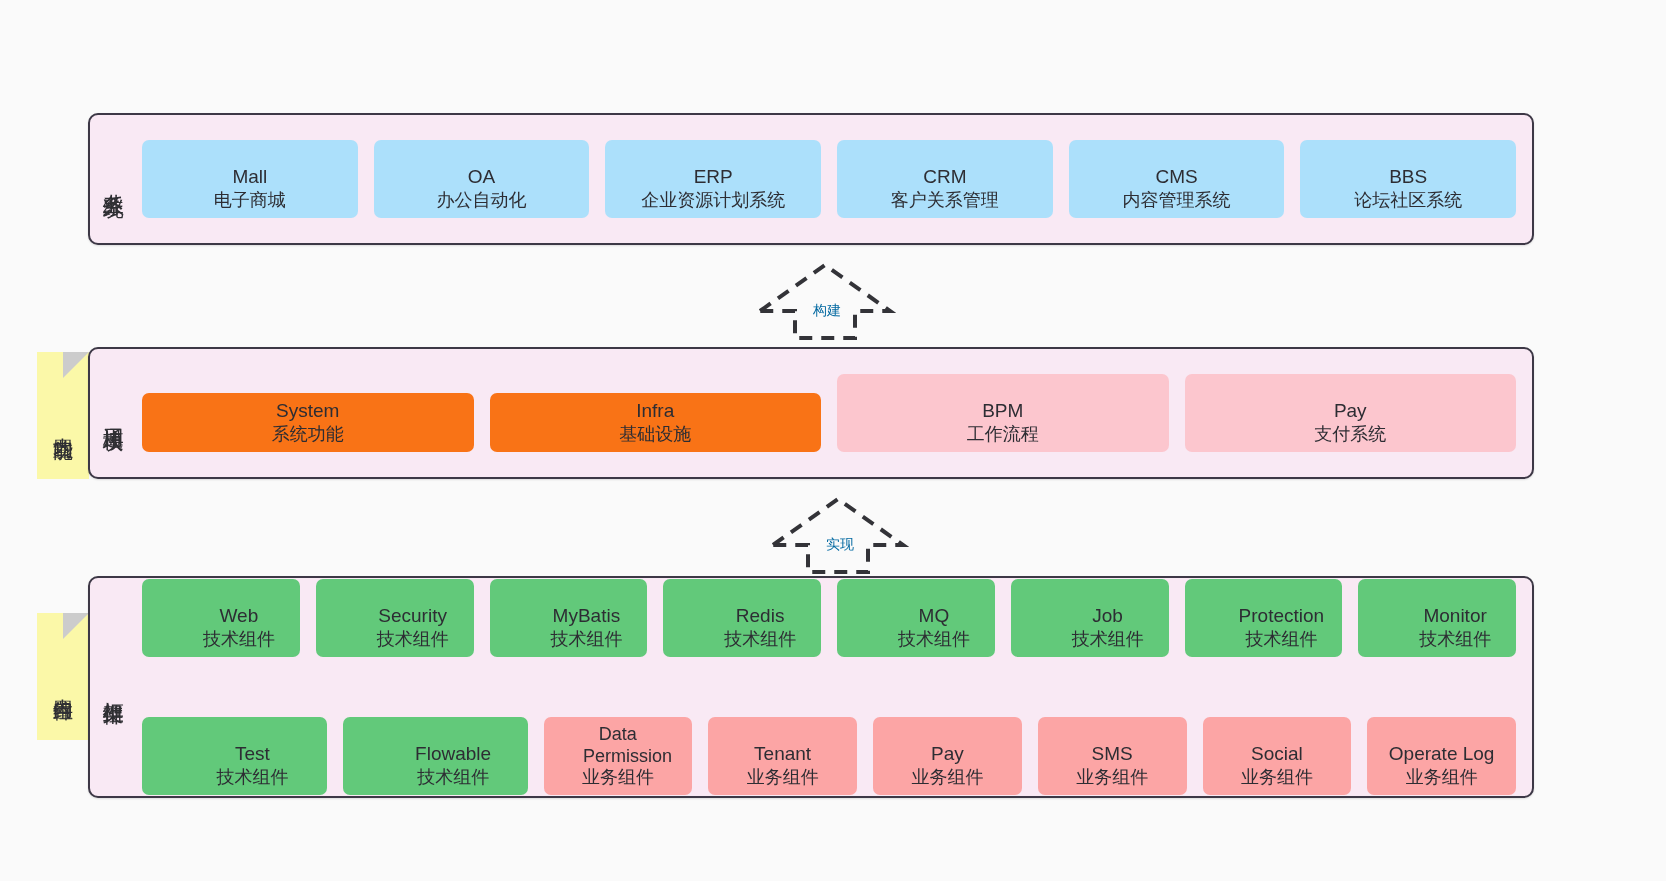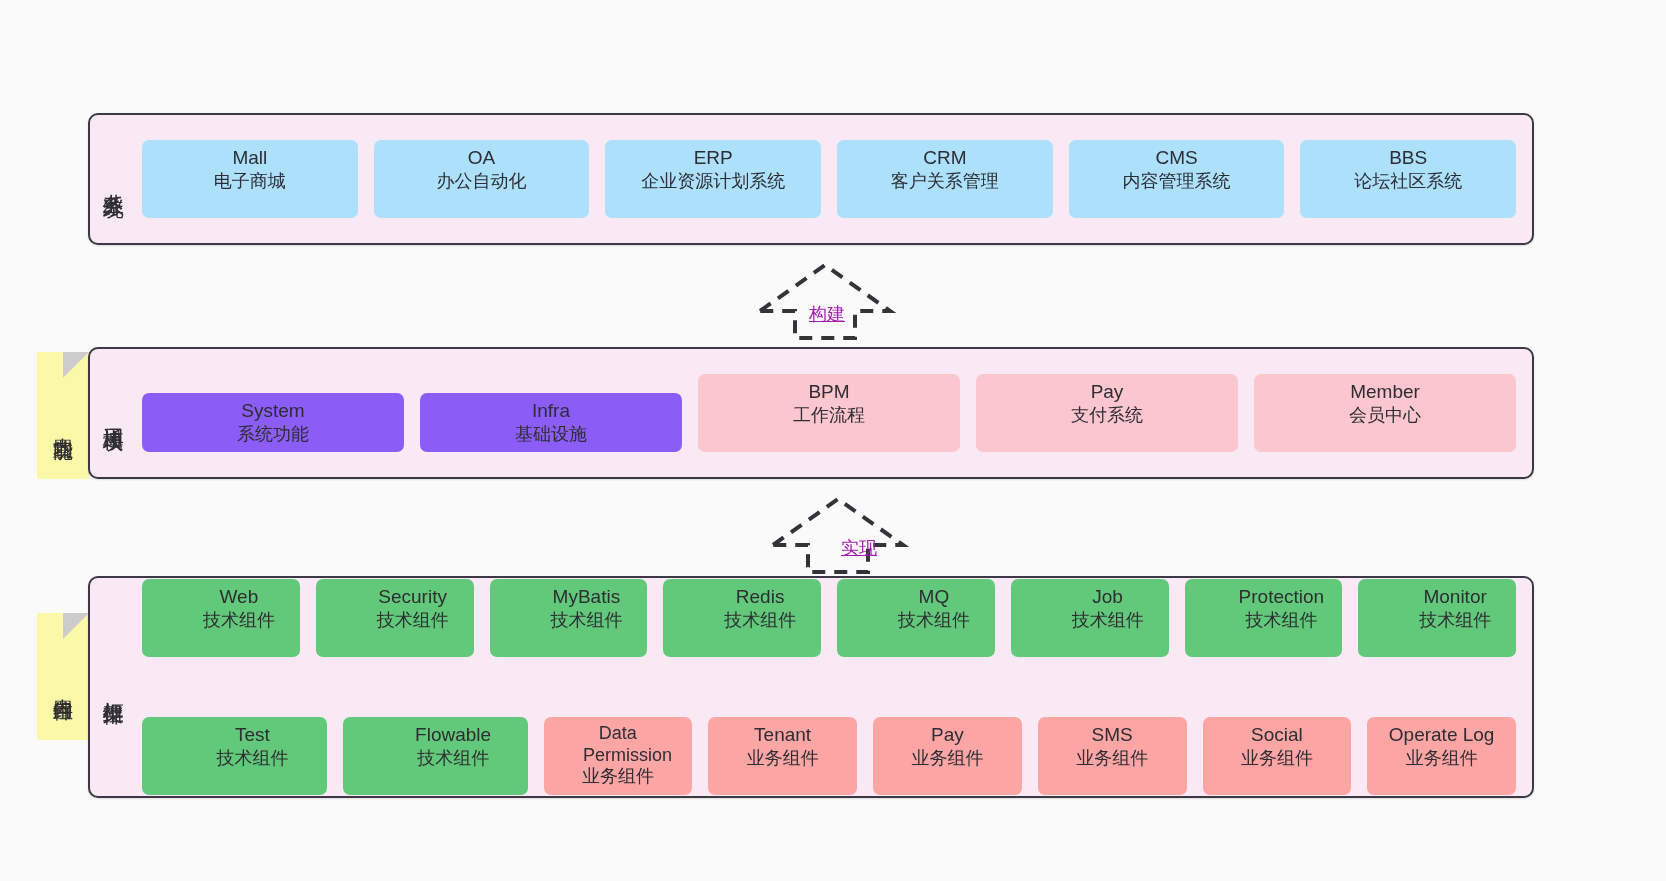--- a/index.html
+++ b/index.html
@@ -57,33 +57,33 @@
   .row {
     display: flex;
     gap: 16px;
   }
   .cell {
     flex: 1 1 0;
     border-radius: 7px;
     display: flex;
     flex-direction: column;
     align-items: center;
-    justify-content: flex-start;
+    justify-content: flex-end;
     text-align: center;
     color: #2d2d33;
     font-size: 19px;
     line-height: 1.28;
     padding: 6px 4px;
     box-sizing: border-box;
   }
   .cell .sub { font-size: 18px; }
 
   
   .c-blue        { background: #ace0fb; }
-  .c-red         { background: #8b5cf6; margin-top: 19px; }
+  .c-red         { background: #f97316; margin-top: 19px; }
   .c-pink        { background: #fcc6ce; }
   .c-green       { background: #62c97a; padding-left: 40px; }
   .c-lightgreen  { background: #fca5a5; }
 
   
   .note {
     position: absolute;
     background: #fbf8a8;
     color: #2f2f33;
     font-size: 20px;
@@ -108,25 +108,24 @@
 
   
   .arrow {
     position: absolute;
   }
   .arrow svg { display: block; overflow: visible; }
   .arrow-label {
     position: absolute;
     left: 50%;
     transform: translateX(-50%);
-    font-size: 18px;
-    color: #a21caf;
+    font-size: 14px;
+    color: #0369a1;
     background: transparent;
     white-space: nowrap;
-    text-decoration: underline;
   }
 </style>
 </head>
 <body>
 
 <div class="canvas">
 
   <div class="layer" id="layer-0" style="left:88px; top:113px; width:1446px; height:132px;">
     <div class="layer-title">业务系统</div>
     <div class="layer-body">
@@ -183,33 +182,29 @@
           <span class="sub">基础设施</span>
         </div>
         <div class="cell c-pink">
           <span>BPM</span>
           <span class="sub">工作流程</span>
         </div>
         <div class="cell c-pink">
           <span>Pay</span>
           <span class="sub">支付系统</span>
         </div>
-        <div class="cell c-pink">
-          <span>Member</span>
-          <span class="sub">会员中心</span>
-        </div>
       </div>
     </div>
   </div>
 
   <div class="arrow" style="left:768px; top:492px; width:150px; height:85px;">
     <svg width="150" height="85" viewBox="0 0 150 85" aria-hidden="true">
       <path d="M 5 53 L 70 7 L 135 53 L 100 53 L 100 80 L 40 80 L 40 53 Z" fill="none" stroke="#333338" stroke-width="4" stroke-dasharray="13 9" stroke-linejoin="miter" stroke-linecap="butt"></path>
     </svg>
-    <span class="arrow-label" style="top:44px; left:72px;margin-left:19px;">实现</span>
+    <span class="arrow-label" style="top:44px; left:72px;">实现</span>
   </div>
 
   <div class="note" style="left:37px; top:613px; width:52px; height:127px;">
     <span>内置组件</span>
   </div>
 
   <div class="layer" id="layer-2" style="left:88px; top:576px; width:1446px; height:222px;">
     <div class="layer-title">框架组件</div>
     <div class="layer-body" style="gap:16px;">
 

